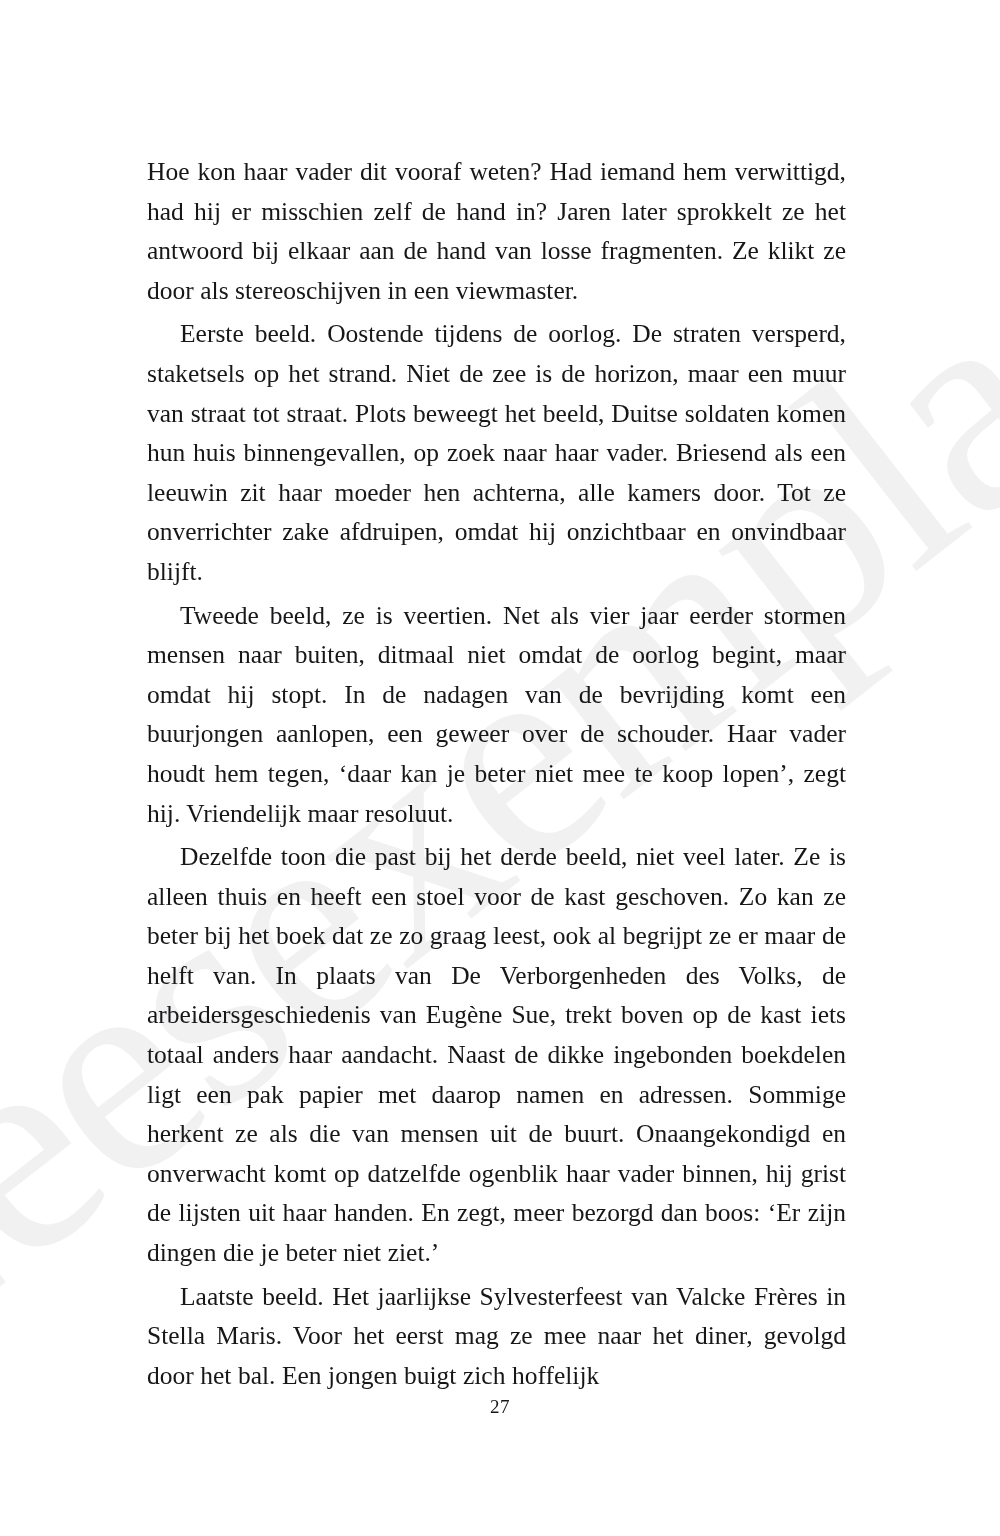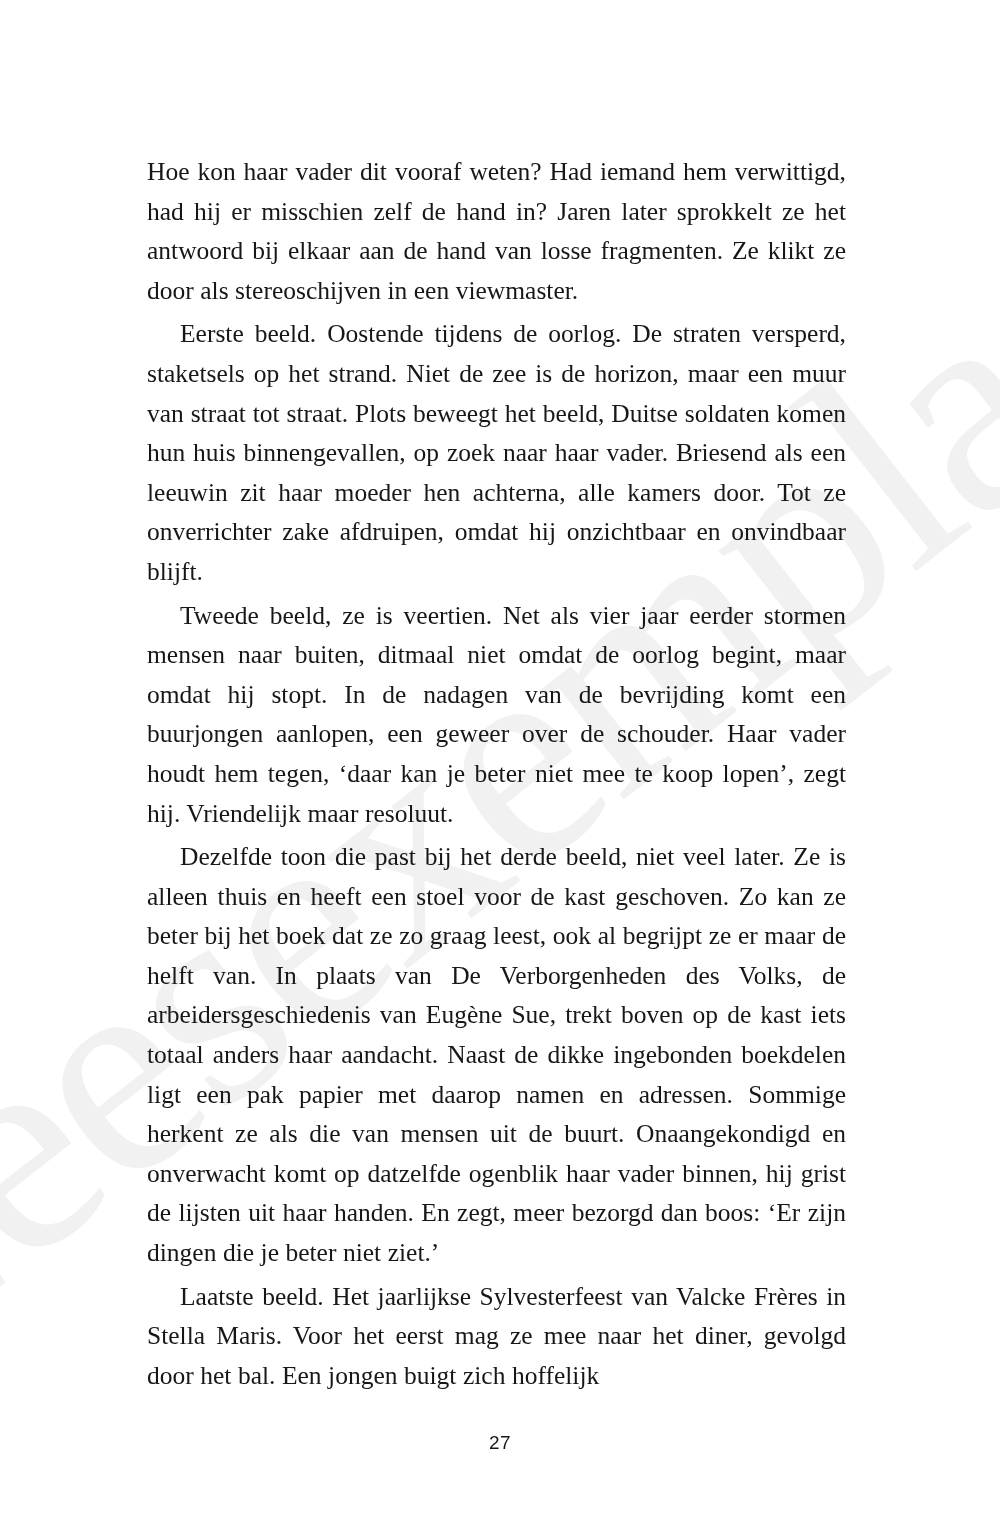--- a/index.html
+++ b/index.html
@@ -65,24 +65,23 @@
 
   .folio {
     position: absolute;
     left: 0;
     right: 0;
     top: 1396px;
     text-align: center;
     font-size: 19px;
     line-height: 22px;
     color: #17171a;
-    font-family: Liberation Sans, sans-serif;
+    font-family: Liberation Serif, serif;
     z-index: 2;
     letter-spacing: 0.5px;
-    margin-top: 36px;
   }
 </style>
 </head>
 <body>
 
 <div class="page">
 
   <div class="watermark">Leesexemplaar</div>
 
   <div class="text-block">

